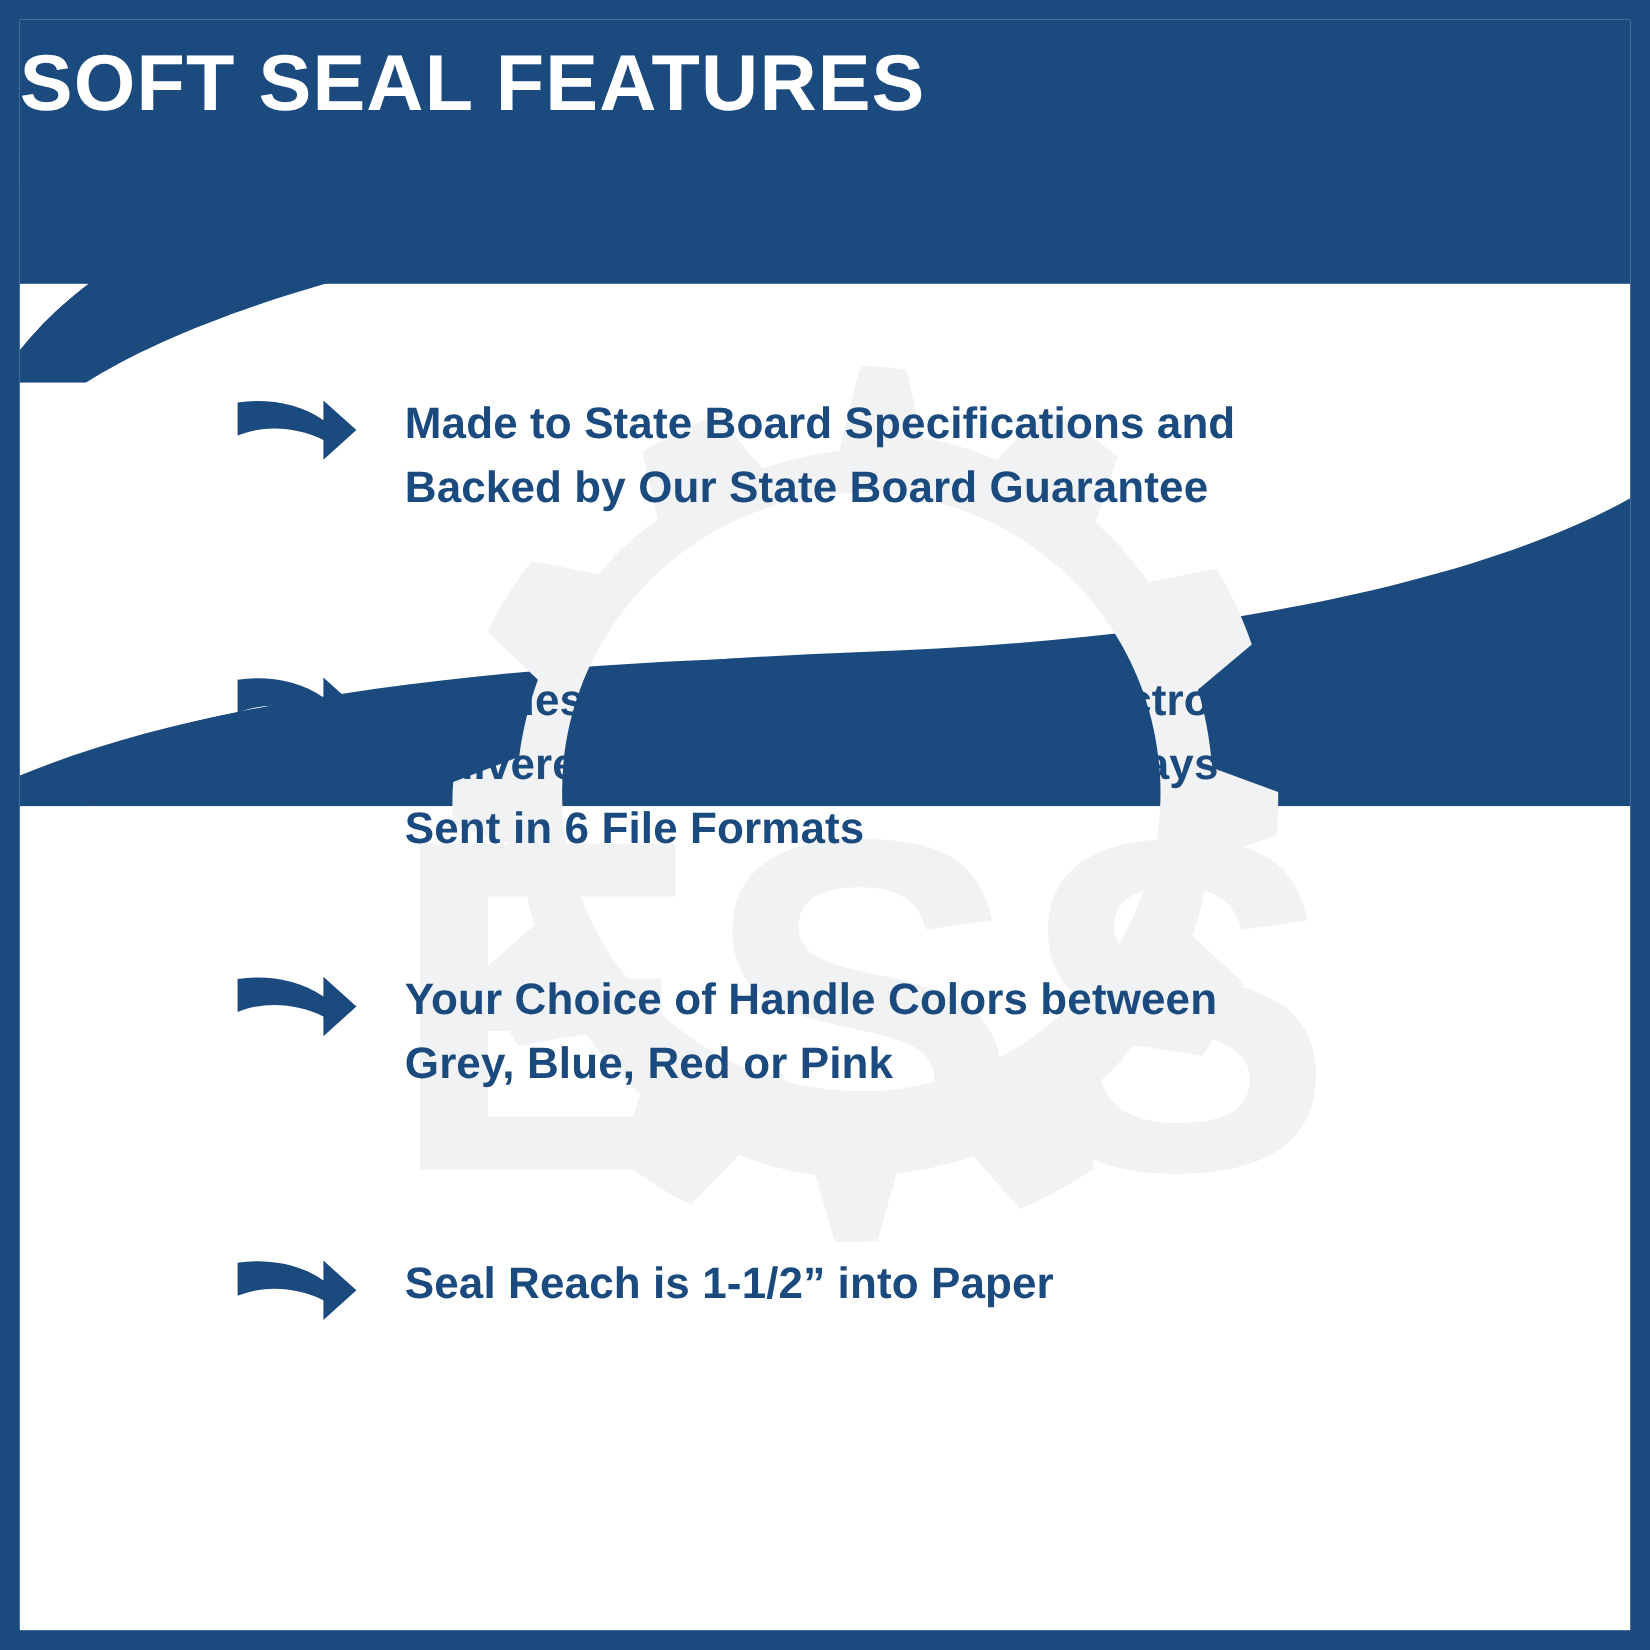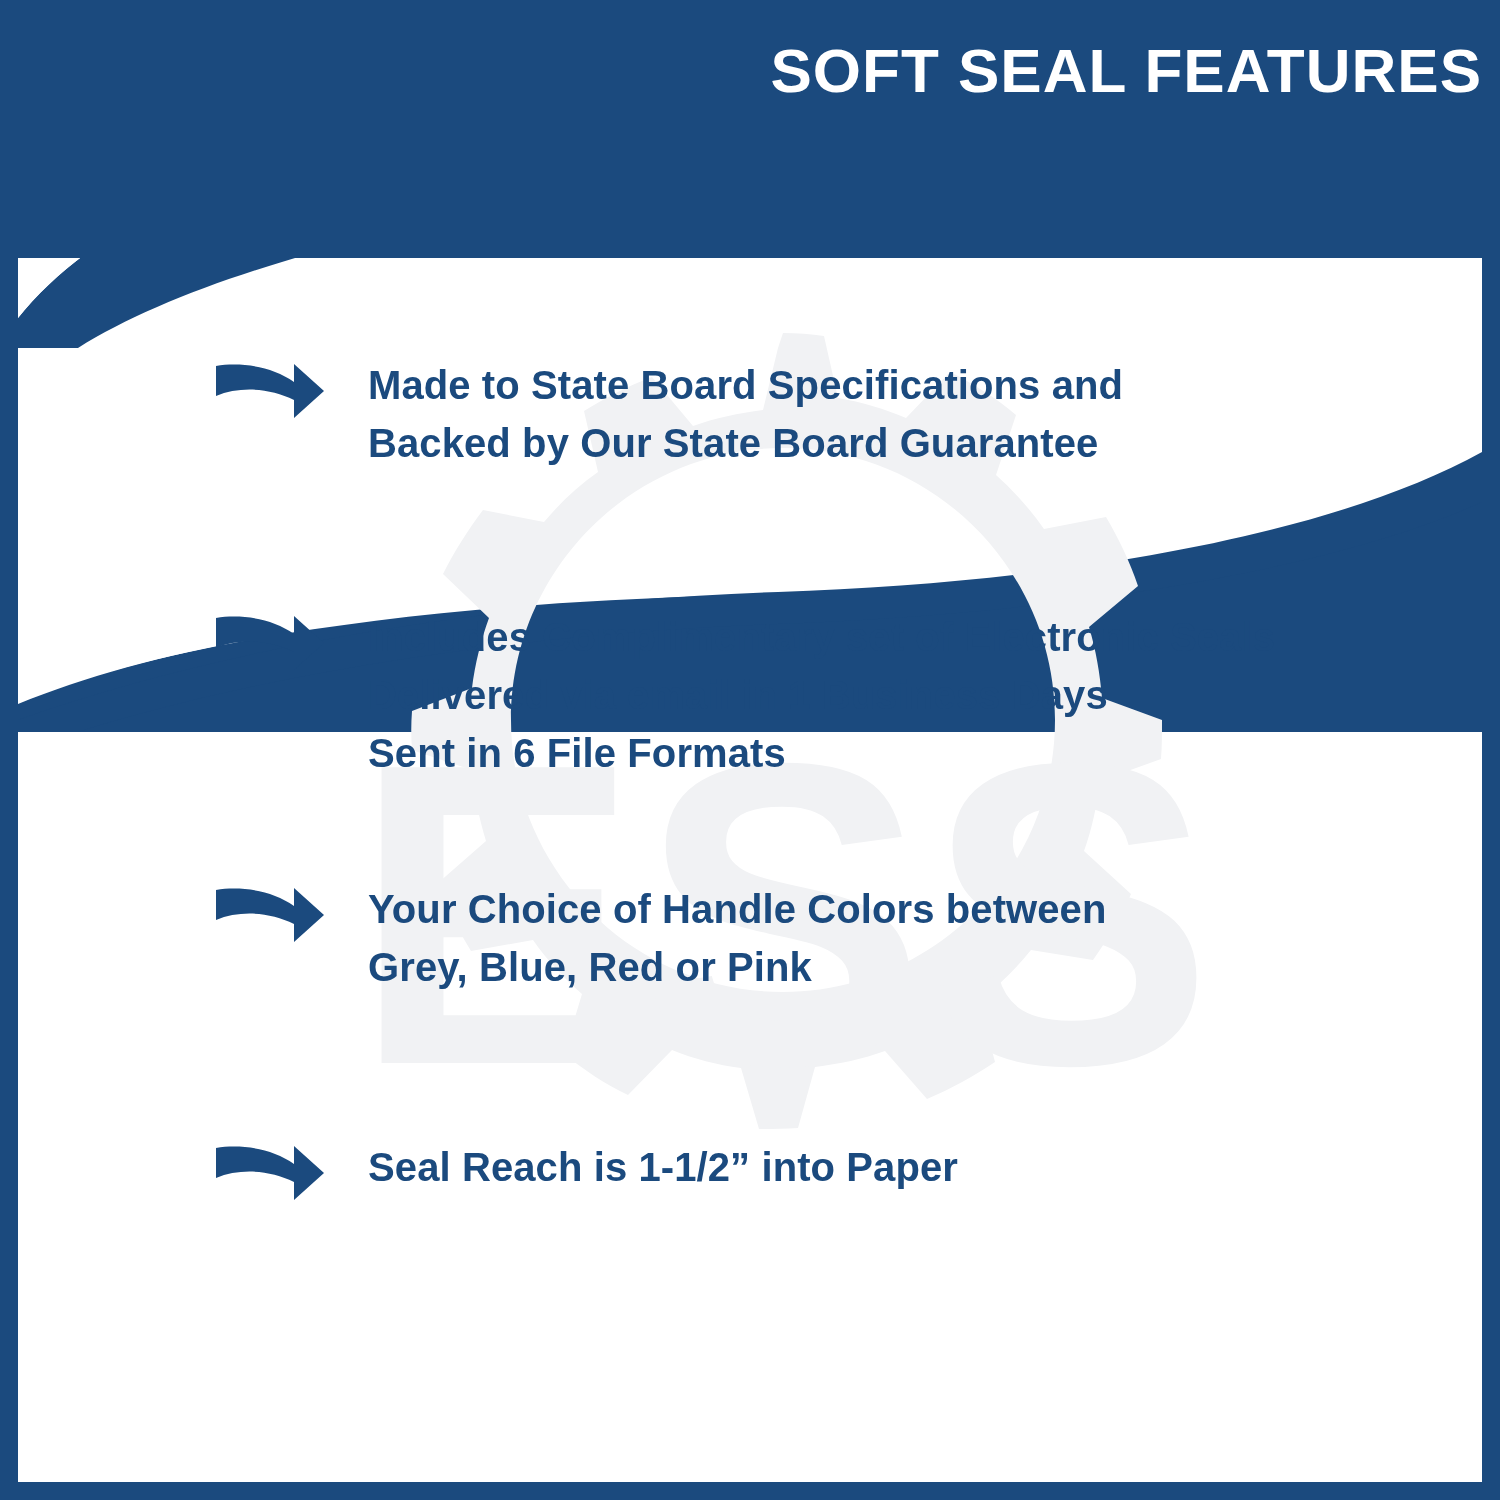--- a/index.html
+++ b/index.html
@@ -41,23 +41,23 @@
     width: 1464px;
     height: 240px;
     background: #1b4a7e;
   }
 
   #header-title {
     position: absolute;
     left: 0;
     top: 22px;
     width: 1464px;
-    text-align: right;
+    text-align: left;
     color: #ffffff;
-    font-size: 62px;
+    font-size: 72px;
     font-weight: bold;
     letter-spacing: 1px;
     line-height: 1;
     white-space: nowrap;
   }
   #swoosh-top {
     top: 90px;
     width: 1464px;
     height: 330px;
   }

